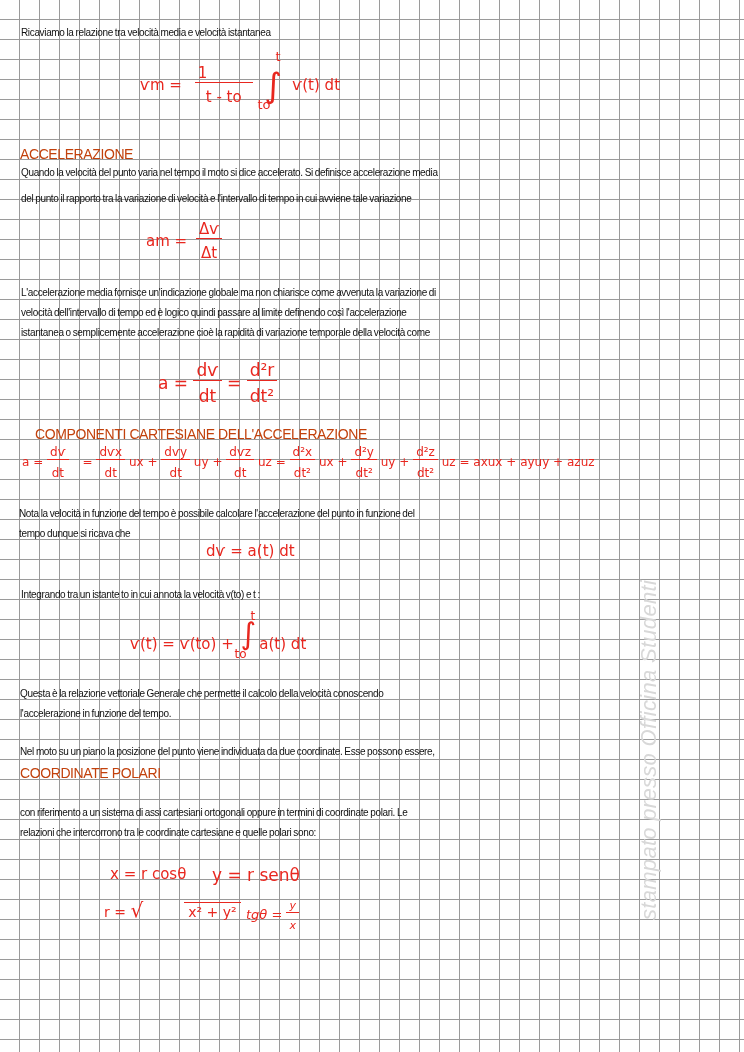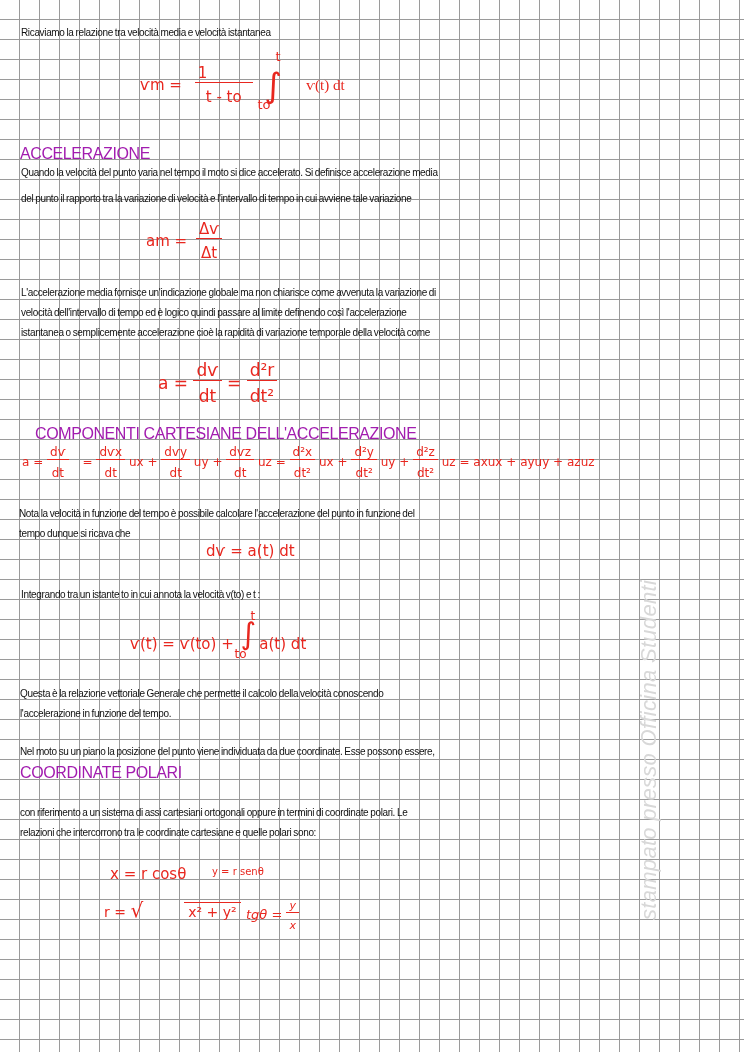--- a/index.html
+++ b/index.html
@@ -15,22 +15,22 @@
       color: #111;
     }
     .t {
       position: absolute; left: 21px;
       font-size: 10px; line-height: 20px;
       letter-spacing: -0.35px; word-spacing: -0.5px;
       white-space: nowrap;
     }
     .h {
       position: absolute; left: 20px;
-      font-size: 16px; line-height: 18px;
-      color: #a21caf; letter-spacing: -0.4px;
+      font-size: 14px; line-height: 18px;
+      color: #c2410c; letter-spacing: -0.4px;
       white-space: nowrap;
     }
     .hw {
       position: absolute; color: #e8271f;
       font-family: "DejaVu Sans", sans-serif;
       font-size: 15px; white-space: nowrap; line-height: 1;
     }
     .frac { display: inline-block; vertical-align: middle; text-align: center; }
     .frac .num { display: block; border-bottom: 1.5px solid #e8271f; padding: 0 3px 1px; }
     .frac .den { display: block; padding-top: 7px; }
@@ -54,21 +54,21 @@
   <span>ѵm =</span>
   <span class="frac" style="width:58px; margin-left:8px;">
     <span class="num" style="text-align:left;">1</span>
     <span class="den">t - to</span>
   </span>
   <span class="int" style="margin-left:4px; width:20px; height:46px;">
     <span style="position:absolute; left:3px; top:0; font-size:34px; line-height:46px;">∫</span>
     <span style="position:absolute; left:14px; top:-12px; font-size:13px;">t</span>
     <span style="position:absolute; left:-4px; top:36px; font-size:13px;">to</span>
   </span>
-  <span style="margin-left:20px;font-family:Liberation Serif, serif;">ѵ(t) dt</span>
+  <span style="margin-left:6px;">ѵ(t) dt</span>
 </div>
 
 <div class="h" style="top:145px;">ACCELERAZIONE</div>
 <div class="t" style="top:163px;">Quando la velocità del punto varia nel tempo il moto si dice accelerato. Si definisce accelerazione media</div>
 <div class="t" style="top:189px;">del punto il rapporto tra la variazione di velocità e l'intervallo di tempo in cui avviene tale variazione</div>
 
 <div class="hw" style="left:146px; top:222px;">
   <span>am =</span>
   <span class="frac" style="margin-left:4px;">
     <span class="num">Δѵ</span>
@@ -132,21 +132,21 @@
 
 <div class="t" style="top:684px; left:20px;">Questa è la relazione vettoriale Generale che permette il calcolo della velocità conoscendo</div>
 <div class="t" style="top:704px; left:20px;">l'accelerazione in funzione del tempo.</div>
 
 <div class="h" style="top:764px;">COORDINATE POLARI</div>
 <div class="t" style="top:742px; left:20px;"> Nel moto su un piano la posizione del punto viene individuata da due coordinate. Esse possono essere,</div>
 <div class="t" style="top:803px; left:20px;">con riferimento a un sistema di assi cartesiani ortogonali oppure in termini di coordinate polari. Le</div>
 <div class="t" style="top:823px; left:20px;">relazioni che intercorrono tra le coordinate cartesiane e quelle polari sono:</div>
 
 <div class="hw" style="left:110px; top:867px; font-size:15px;">x = r cosθ</div>
-<div class="hw" style="left:212px; top:867px; font-size:10px;">y = r senθ</div>
+<div class="hw" style="left:212px; top:867px; font-size:17px;">y = r senθ</div>
 
 <div class="hw" style="left:104px; top:900px; font-size:14px;">
   <span>r =</span>
   <span style="font-size:20px;">√</span><span class="sqrt">x² +  y²</span>
 </div>
 
 <div class="hw" style="left:246px; top:900px; font-size:13px;font-style:italic;">
   <span>tgθ =</span>
   <span class="frac" style="font-size:11px;">
     <span class="num">y</span>

